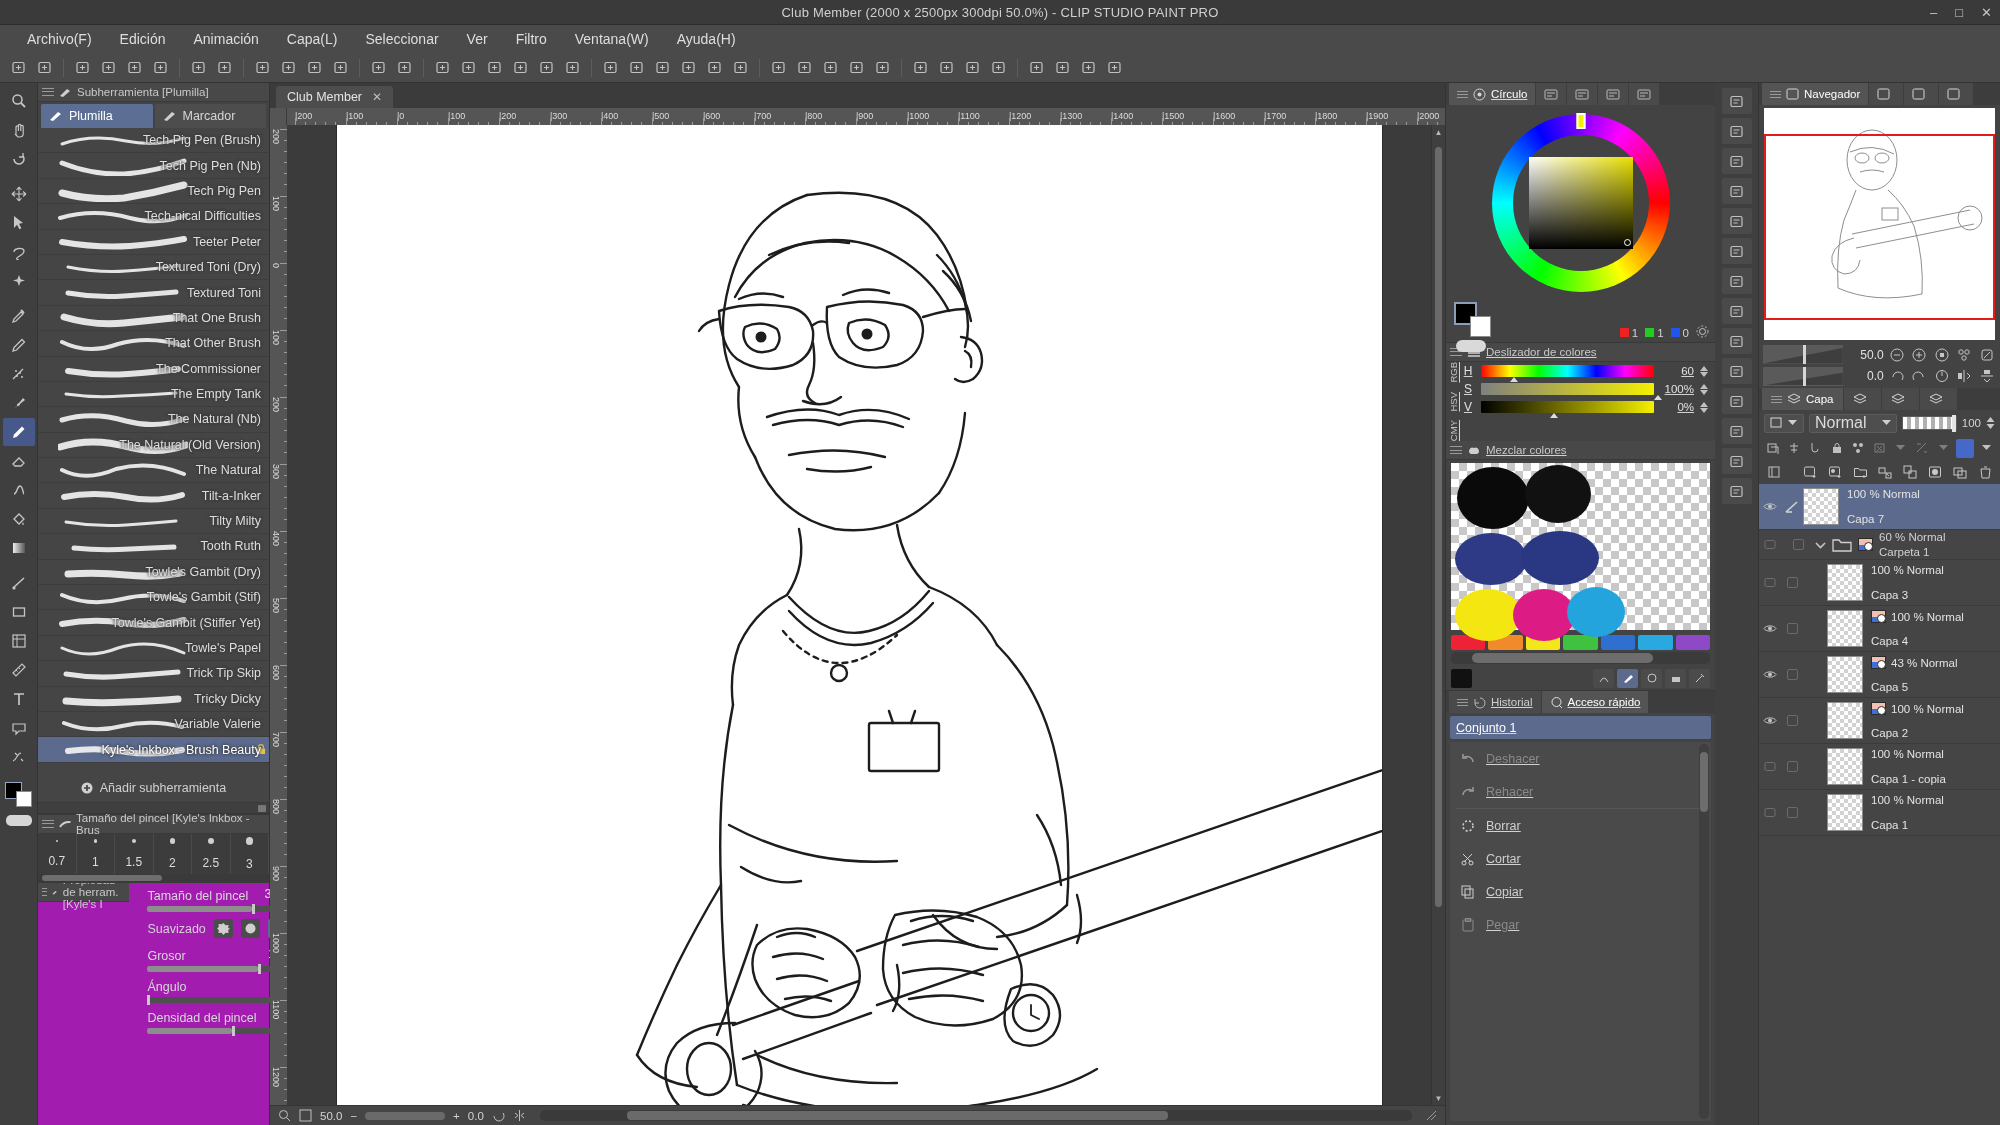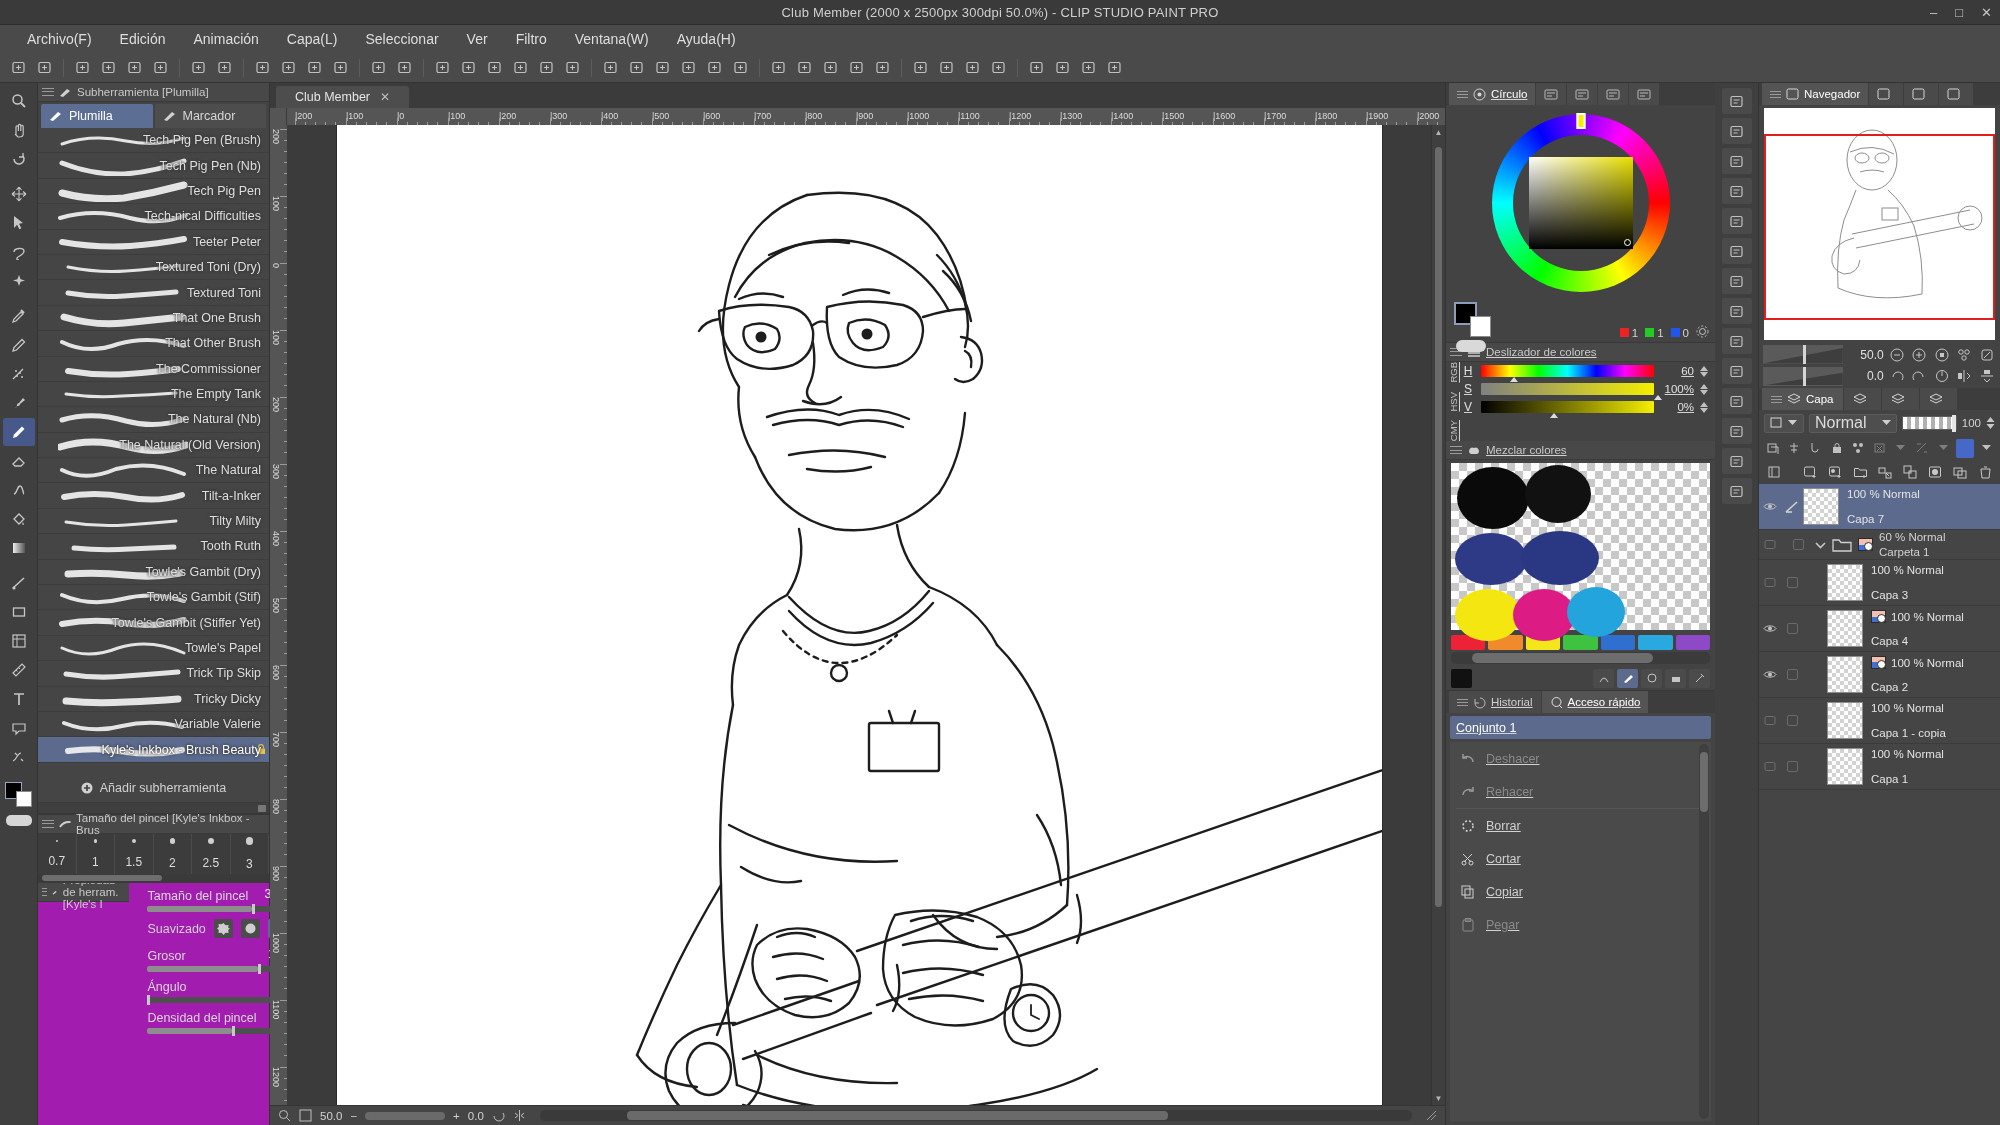--- a/index.html
+++ b/index.html
@@ -83,21 +83,21 @@
   .track .knob { position:absolute; top:-2px; width:3px; height:10px; background:#c8c8c8;}
   .smoothrow { display:flex; align-items:center; padding:5px 10px 5px 18px; gap:8px; }
   .smoothrow .lab { flex:1; font-size:12.5px; }
   .sbtn { width:19px; height:19px; border-radius:2px; background:#4c4c4c; display:flex;
      align-items:center; justify-content:center; cursor:default;}
   .sbtn.on { background:#5b6a8d; }
 
   
   .canvasarea { flex:1; display:flex; flex-direction:column; min-width:0; background:#3b3b3b; }
   .tabstrip { height:25px; background:#3b3b3b; display:flex; align-items:flex-end; padding-left:6px; flex:0 0 25px;}
-  .doctab { height:22px; display:flex; align-items:center; gap:10px; padding:0 19px; background:#4d4d4d;
+  .doctab { height:22px; display:flex; align-items:center; gap:10px; padding:0 11px; background:#4d4d4d;
      font-size:12.5px; color:#e4e4e4; border-radius:3px 3px 0 0; cursor:default;}
   .doctab .x { color:#bdbdbd; font-size:12px; }
   .rulerRow { display:flex; height:17px; flex:0 0 17px;}
   .corner { width:17px; background:#555; border-right:1px solid #3a3a3a; flex:0 0 17px;}
   .hruler { flex:1; background:#555; position:relative; overflow:hidden; }
   .hruler .t { position:absolute; top:3px; font-size:9px; color:#dcdcdc; }
   .hruler .tk { position:absolute; bottom:0; width:1px; background:#9b9b9b; }
   .canvasBody { flex:1; display:flex; min-height:0; }
   .vruler { width:17px; background:#555; position:relative; overflow:hidden; flex:0 0 17px;}
   .vruler .t { position:absolute; left:1px; font-size:9px; color:#dcdcdc; writing-mode:vertical-rl; }
@@ -2134,20 +2134,39 @@
                 <circle cx="7" cy="5.5" r="2" fill="#c2c2c2"></circle>
               </svg>
             </span>
             <span class="pen">
               <span class="chk"></span>
             </span>
             <div class="thumb"></div>
             <div class="meta">
               <span class="mode">
                 <span class="maskIcon"></span>
+                <span>43 % Normal</span>
+              </span>
+              <span class="nm">Capa 5</span>
+            </div>
+          </div>
+          <div class="layerRow indent">
+            <span class="eye">
+              <svg width="14" height="11" viewBox="0 0 14 11">
+                <path d="M1 5.5C3 2 11 2 13 5.5 11 9 3 9 1 5.5z" stroke="#c2c2c2" fill="none"></path>
+                <circle cx="7" cy="5.5" r="2" fill="#c2c2c2"></circle>
+              </svg>
+            </span>
+            <span class="pen">
+              <span class="chk"></span>
+            </span>
+            <div class="thumb"></div>
+            <div class="meta">
+              <span class="mode">
+                <span class="maskIcon"></span>
                 <span>100 % Normal</span>
               </span>
               <span class="nm">Capa 2</span>
             </div>
           </div>
           <div class="layerRow indent">
             <span class="eye">
               <svg width="12" height="11" viewBox="0 0 12 11">
                 <rect x="1" y="1.5" width="10" height="8" rx="1.5" stroke="#6f6f6f" fill="none"></rect>
               </svg>

